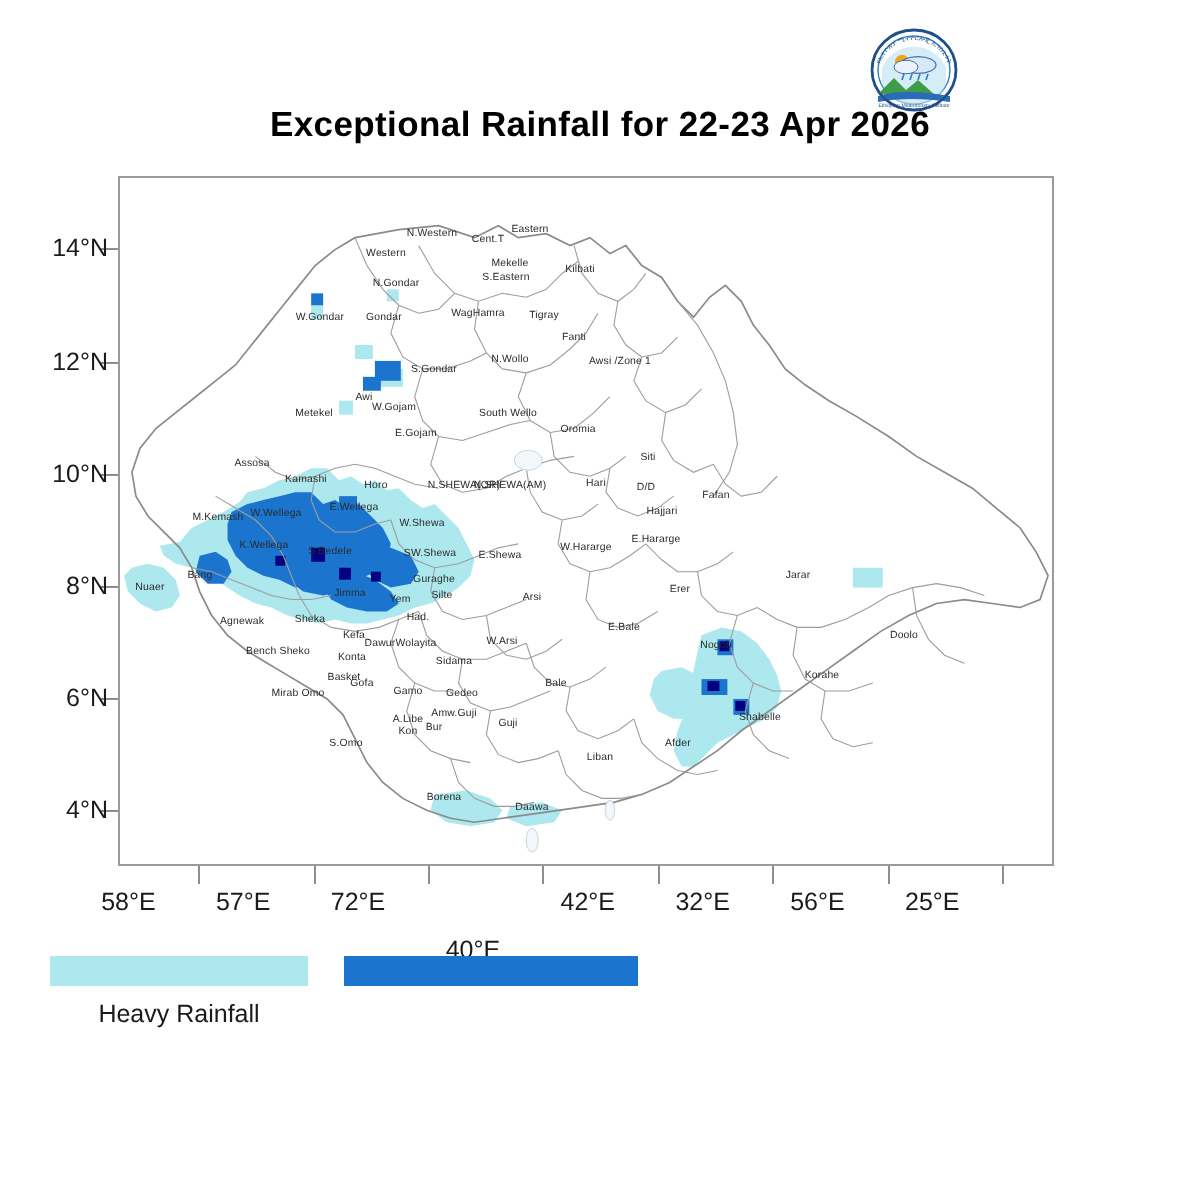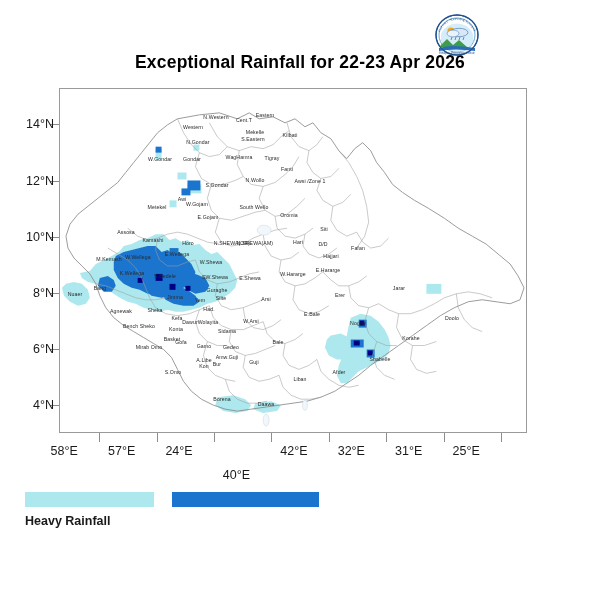--- a/index.html
+++ b/index.html
@@ -90,23 +90,22 @@
   
   #legend {
     position: absolute;
     left: 0;
     top: 474px;
     width: 600px;
     height: 44px;
   }
   .legend-item {
     position: absolute;
-    top: 18px;
-    text-align: left;
-    font-weight: bold;
+    top: 4px;
+    text-align: center;
   }
   .legend-swatch {
     height: 15px;
     width: 100%;
   }
   .legend-label {
     margin-top: 7px;
     font-size: 12.5px;
     color: #1a1a1a;
     white-space: nowrap;
@@ -400,29 +399,29 @@
       <div class="ytick-label" style="top: 292.756px;">8°N</div>
       <div class="ytick-mark" style="top: 348.854px;"></div>
       <div class="ytick-label" style="top: 348.854px;">6°N</div>
       <div class="ytick-mark" style="top: 404.951px;"></div>
       <div class="ytick-label" style="top: 404.951px;">4°N</div>
       <div class="xtick-mark" style="left: 99.1963px;"></div>
       <div class="xtick-label" style="left: 99.1963px;">58°E</div>
       <div class="xtick-mark" style="left: 156.62px;"></div>
       <div class="xtick-label" style="left: 156.62px;">57°E</div>
       <div class="xtick-mark" style="left: 214.043px;"></div>
-      <div class="xtick-label" style="left: 214.043px;">24°E</div>
+      <div class="xtick-label" style="left: 214.043px;">72°E</div>
       <div class="xtick-mark" style="left: 271.466px;"></div>
       <div class="xtick-label" style="left: 271.466px; margin-top: 24px;">40°E</div>
       <div class="xtick-mark" style="left: 328.89px;"></div>
       <div class="xtick-label" style="left: 328.89px;">42°E</div>
       <div class="xtick-mark" style="left: 386.313px;"></div>
       <div class="xtick-label" style="left: 386.313px;">32°E</div>
       <div class="xtick-mark" style="left: 443.736px;"></div>
-      <div class="xtick-label" style="left: 443.736px;">31°E</div>
+      <div class="xtick-label" style="left: 443.736px;">56°E</div>
       <div class="xtick-mark" style="left: 501.16px;"></div>
       <div class="xtick-label" style="left: 501.16px;">25°E</div>
     </div>
 
   <div id="legend">
       <div class="legend-item" style="left: 25px; width: 129px;">
         <div class="legend-swatch" style="background: rgb(172, 232, 237);"></div>
         <div class="legend-label">Heavy Rainfall</div>
       </div>
       <div class="legend-item" style="left: 172px; width: 147px;">

